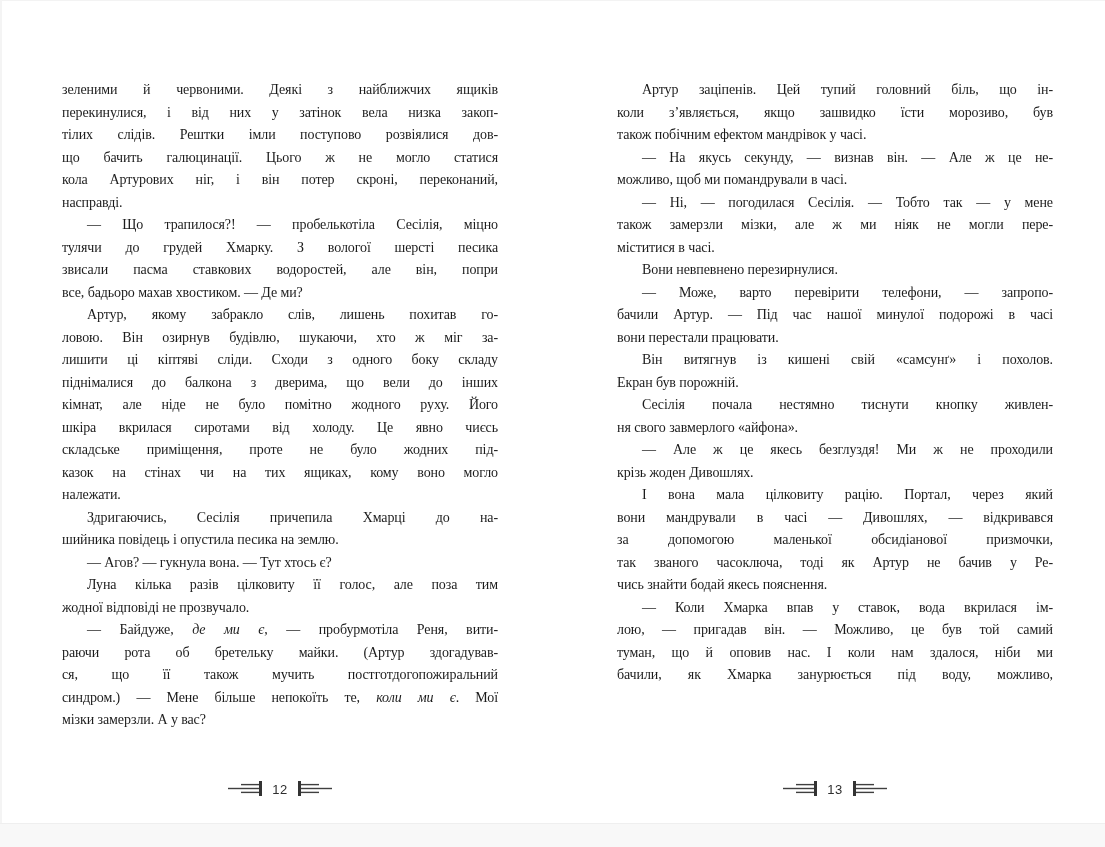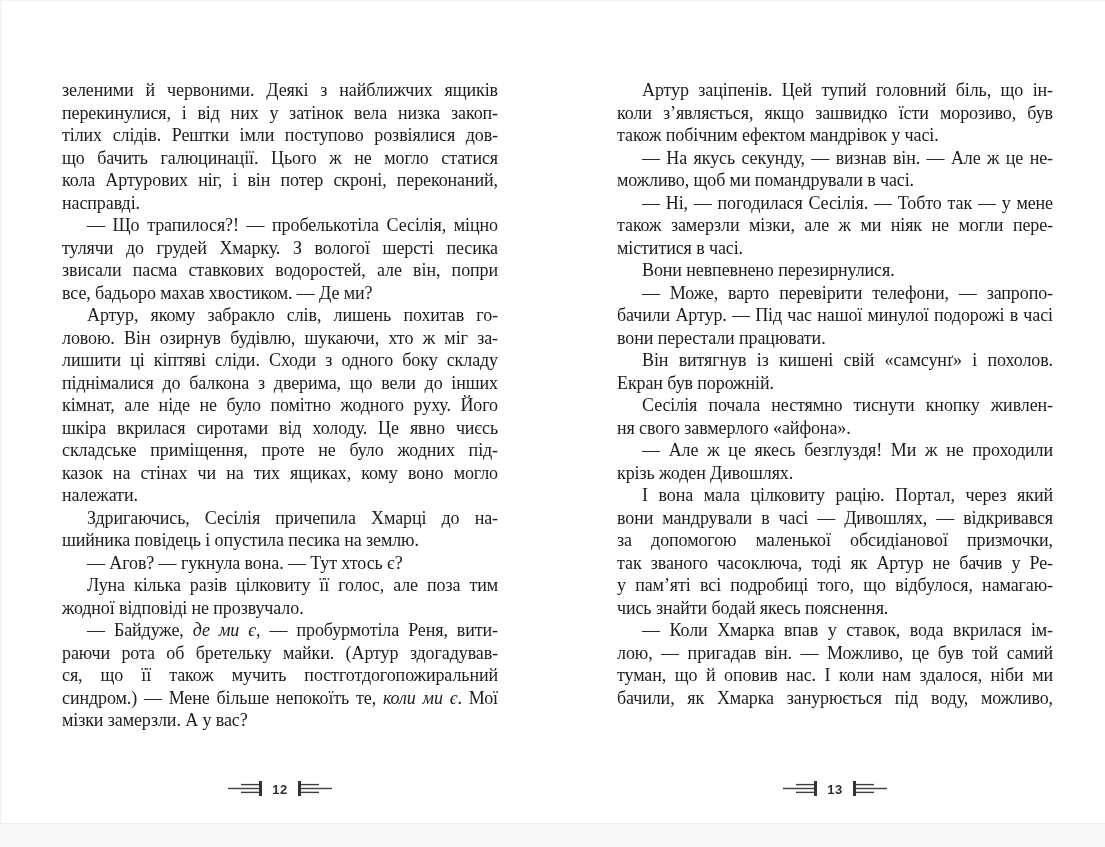--- a/index.html
+++ b/index.html
@@ -29,21 +29,21 @@
     border-top: 1px solid #efefef;
   }
   .page-col {
     position: absolute;
     top: 79px;
     width: 436px;
   }
   .col-left  { left: 62px; }
   .col-right { left: 617px; }
   .line {
-    font-size: 18px;
+    font-size: 14px;
     line-height: 22.5px;
     height: 22.5px;
     text-align: justify;
     text-align-last: justify;
     letter-spacing: -0.1px;
   }
   .line.last {
     text-align-last: left;
   }
   .line.indent {
@@ -57,21 +57,21 @@
     width: 436px;
     display: flex;
     align-items: center;
     justify-content: center;
     gap: 8px;
   }
   .footer-left  { left: 62px; }
   .footer-right { left: 617px; }
   .folio {
     font-family: "Liberation Sans", sans-serif;
-    font-weight: 700;
+    font-weight: 400;
     font-size: 13px;
     color: #2e2e2e;
     letter-spacing: 0.5px;
     line-height: 1;
     padding-top: 1px;
   }
   .ornament { display: block; }
 </style>
 </head>
 <body>
@@ -126,21 +126,20 @@
     <div class="line indent">Він витягнув із кишені свій «самсунґ» і похолов.</div>
     <div class="line last">Екран був порожній.</div>
     <div class="line indent">Сесілія почала нестямно тиснути кнопку живлен-</div>
     <div class="line last">ня свого завмерлого «айфона».</div>
     <div class="line indent">— Але ж це якесь безглуздя! Ми ж не проходили</div>
     <div class="line last">крізь жоден Дивошлях.</div>
     <div class="line indent">І вона мала цілковиту рацію. Портал, через який</div>
     <div class="line">вони мандрували в часі — Дивошлях, — відкривався</div>
     <div class="line">за допомогою маленької обсидіанової призмочки,</div>
     <div class="line">так званого часоключа, тоді як Артур не бачив у Ре-</div>
-    <div class="line">у пам’яті всі подробиці того, що відбулося, намагаю-</div>
     <div class="line last">чись знайти бодай якесь пояснення.</div>
     <div class="line indent">— Коли Хмарка впав у ставок, вода вкрилася ім-</div>
     <div class="line">лою, — пригадав він. — Можливо, це був той самий</div>
     <div class="line">туман, що й оповив нас. І коли нам здалося, ніби ми</div>
     <div class="line">бачили, як Хмарка занурюється під воду, можливо,</div>
   </div>
 
 <div class="footer footer-left">
   <svg class="ornament" width="36" height="15" viewBox="0 0 36 15">
     <line x1="0" y1="7.5" x2="31" y2="7.5" stroke="#3f3f3f" stroke-width="1.4"></line>

